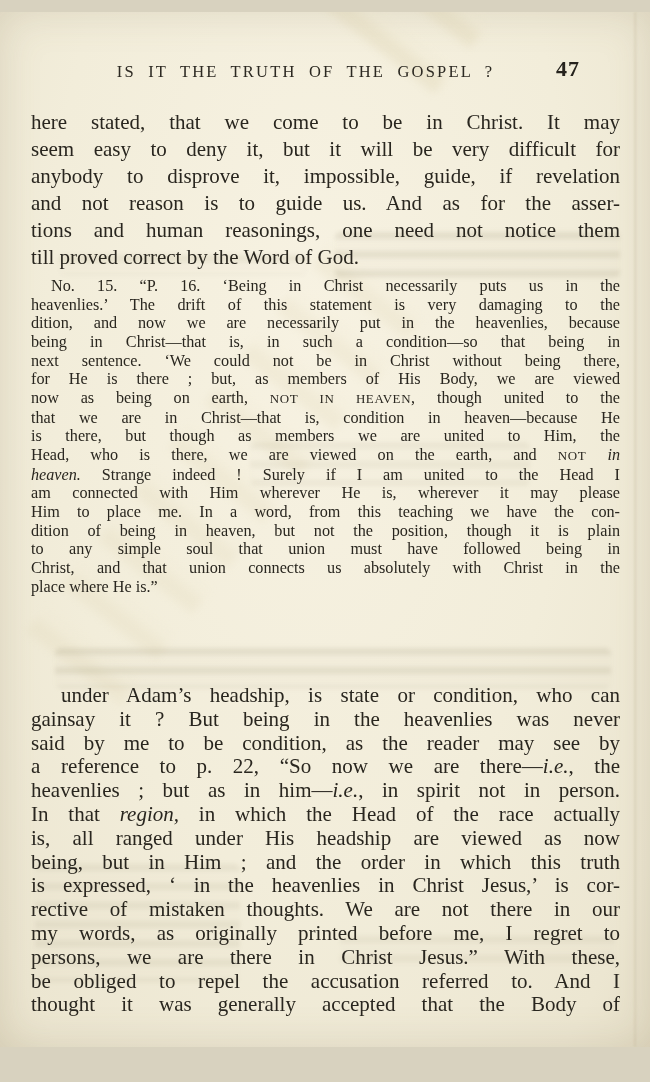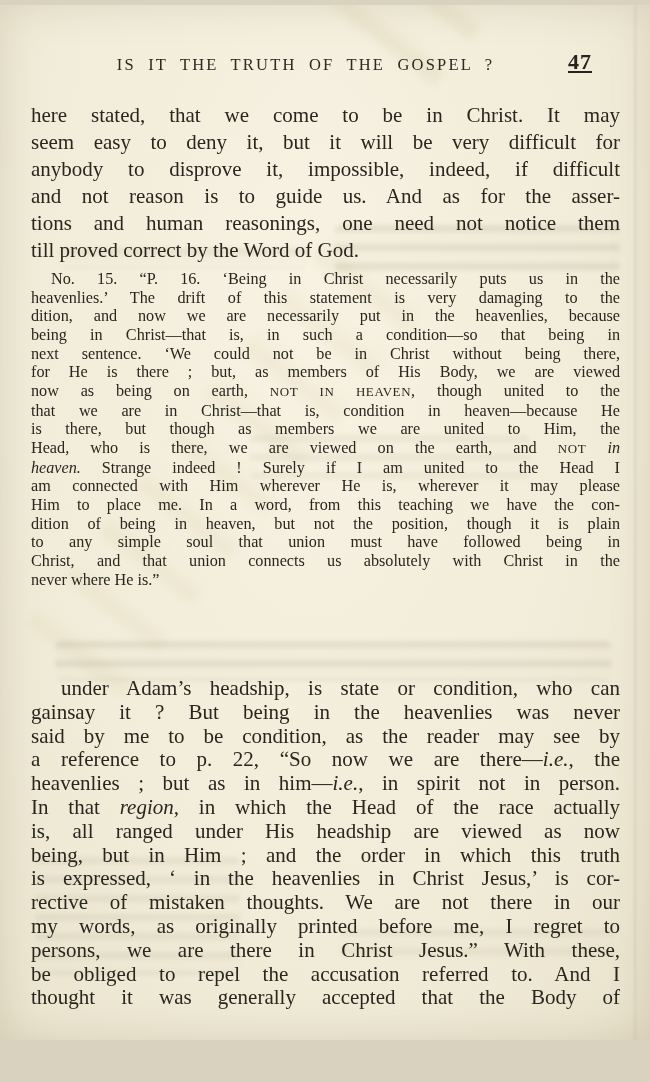--- a/index.html
+++ b/index.html
@@ -1,19 +1,19 @@
 <!DOCTYPE html>
 <html><head>
 <meta charset="utf-8">
 <style>
   html,body{margin:0;padding:0;background:#d8d2bf;}
   .page{
     position:relative;
     width:650px;height:1035px;
-    margin:5px auto;
+    margin:12px auto;
     background:
       radial-gradient(ellipse at 48% 30%, #f7f2e2 0%, #f2edda 55%, #ece6d1 88%, #e6dfc8 100%);
     overflow:hidden;
     font-family:"Liberation Serif","DejaVu Serif",serif;
     color:#29261f;
     box-shadow:inset 0 0 42px rgba(120,105,70,0.18);
   }
   
   .wmark{
     position:absolute;left:300px;top:10px;width:560px;height:150px;
@@ -50,22 +50,22 @@
   }
 
   .running-head{position:absolute;top:47px;left:31px;width:589px;height:30px;}
   .head-title{
     position:absolute;left:60px;right:100px;top:3px;
     text-align:center;
     font-size:16.5px;letter-spacing:2.2px;word-spacing:6px;
     color:#2c2922;white-space:nowrap;
   }
   .page-number{
-    position:absolute;right:28px;top:-3px;
-    font-size:22px;font-weight:bold;letter-spacing:1px;color:#26231d;text-decoration:underline;
+    position:absolute;right:40px;top:-3px;
+    font-size:22px;font-weight:bold;letter-spacing:1px;color:#26231d;
   }
 
   .text-block{position:absolute;left:31px;top:0;width:589px;height:1082px;}
   .para{position:absolute;left:0;width:100%;}
   .p-cont {top:97px; font-size:21px; line-height:26.9px;}
   .p-quote{top:265px;font-size:16.2px;line-height:18.65px;}
   .p-reply{top:672px;font-size:21px; line-height:23.8px;}
   .p-quote .tline:first-child{text-indent:20px;}
   .p-reply .tline:first-child{text-indent:30px;}
 
@@ -96,21 +96,21 @@
 
   <header class="running-head">
     <span class="head-title">IS IT THE TRUTH OF THE GOSPEL ?</span>
     <span class="page-number">47</span>
   </header>
 
   <main class="text-block">
     <section class="para p-cont">
         <div class="tline"><span>here stated, that we come to be in Christ.  It may</span></div>
         <div class="tline"><span>seem easy to deny it, but it will be very difficult for</span></div>
-        <div class="tline"><span>anybody to disprove it, impossible, indeed, if difficult</span></div>
+        <div class="tline"><span>anybody to disprove it, impossible, guide, if revelation</span></div>
         <div class="tline"><span>and not reason is to guide us.  And as for the asser-</span></div>
         <div class="tline"><span>tions and human reasonings, one need not notice them</span></div>
         <div class="tline lastline"><span>till proved correct by the Word of God.</span></div>
       </section>
     <section class="para p-quote">
         <div class="tline"><span>No. 15. “P. 16. ‘Being in Christ necessarily puts us in the</span></div>
         <div class="tline"><span>heavenlies.’  The drift of this statement is very damaging to the</span></div>
         <div class="tline"><span>dition, and now we are necessarily put in the heavenlies, because</span></div>
         <div class="tline"><span>being in Christ—that is, in such a condition—so that being in</span></div>
         <div class="tline"><span>next sentence.  ‘We could not be in Christ without being there,</span></div>
@@ -118,21 +118,21 @@
         <div class="tline"><span>now as being on earth, </span><span class="sc">NOT IN HEAVEN</span><span>, though united to the</span></div>
         <div class="tline"><span>that we are in Christ—that is, condition in heaven—because He</span></div>
         <div class="tline"><span>is there, but though as members we are united to Him, the</span></div>
         <div class="tline"><span>Head, who is there, we are viewed on the earth, and </span><span class="sc">NOT</span><span> </span><span class="it">in</span></div>
         <div class="tline"><span class="it">heaven.</span><span>  Strange indeed !  Surely if I am united to the Head I</span></div>
         <div class="tline"><span>am connected with Him wherever He is, wherever it may please</span></div>
         <div class="tline"><span>Him to place me.  In a word, from this teaching we have the con-</span></div>
         <div class="tline"><span>dition of being in heaven, but not the position, though it is plain</span></div>
         <div class="tline"><span>to any simple soul that union must have followed being in</span></div>
         <div class="tline"><span>Christ, and that union connects us absolutely with Christ in the</span></div>
-        <div class="tline lastline"><span>never where He is.”</span></div>
+        <div class="tline lastline"><span>place where He is.”</span></div>
       </section>
     <section class="para p-reply">
         <div class="tline"><span>under Adam’s headship, is state or condition, who can</span></div>
         <div class="tline"><span>gainsay it ?  But being in the heavenlies was never</span></div>
         <div class="tline"><span>said by me to be condition, as the reader may see by</span></div>
         <div class="tline"><span>a reference to p. 22, “So now we are there—</span><span class="it">i.e.</span><span>, the</span></div>
         <div class="tline"><span>heavenlies ; but as in him—</span><span class="it">i.e.</span><span>, in spirit not in person.</span></div>
         <div class="tline"><span>In that </span><span class="it">region,</span><span> in which the Head of the race actually</span></div>
         <div class="tline"><span>is, all ranged under His headship are viewed as now</span></div>
         <div class="tline"><span>being, but in Him ; and the order in which this truth</span></div>

